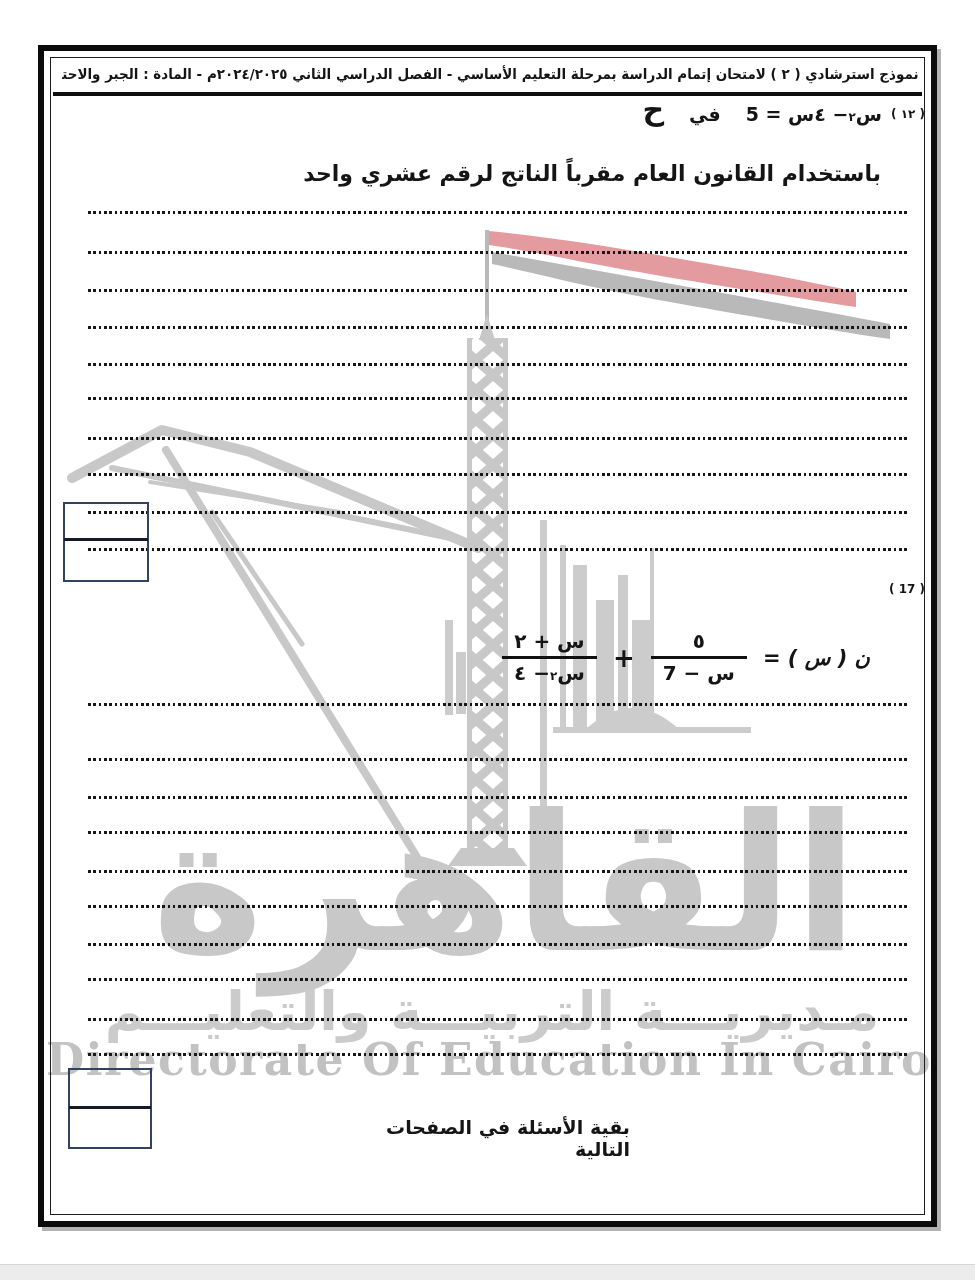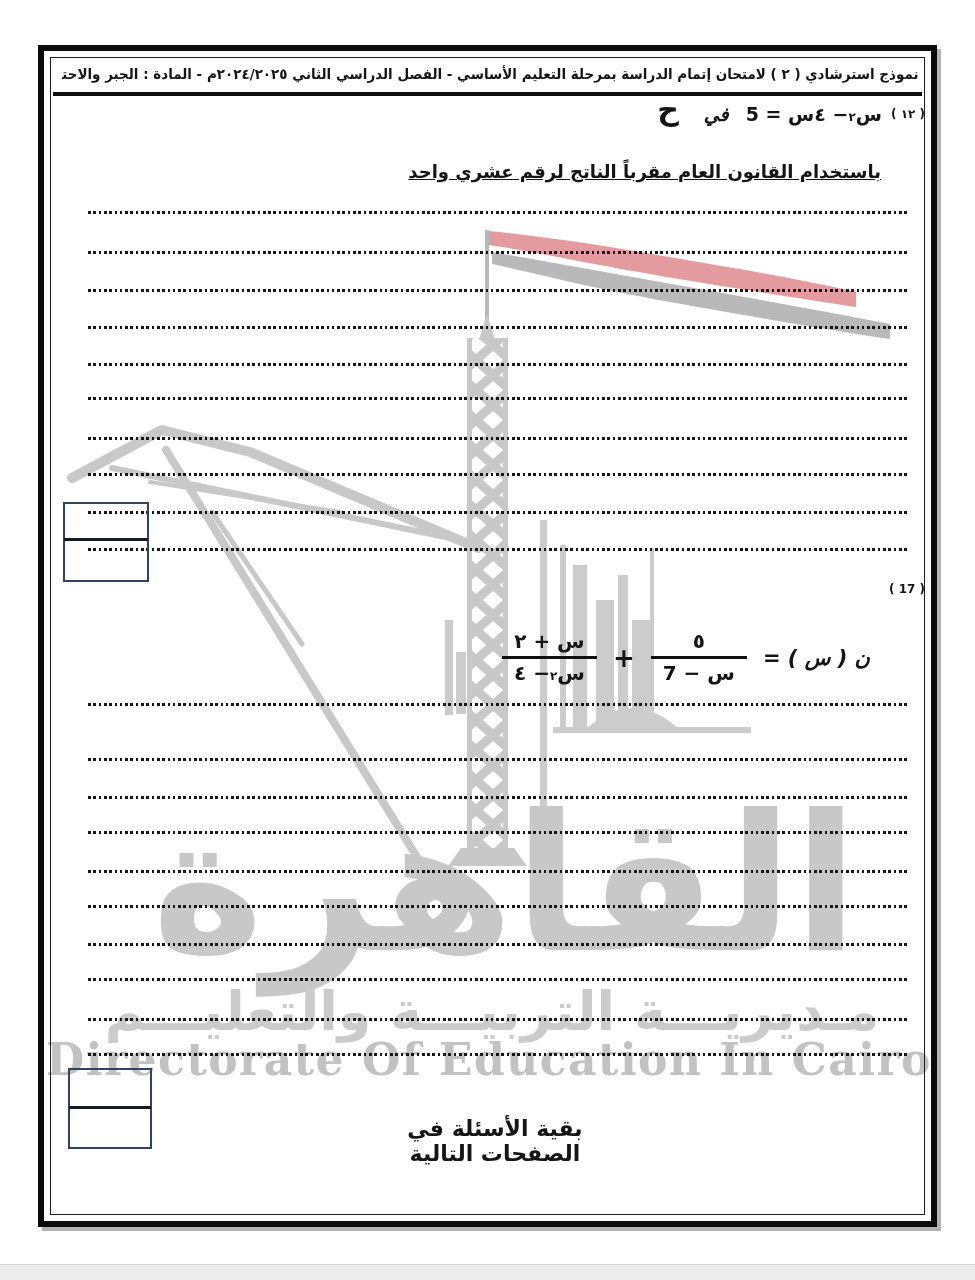--- a/index.html
+++ b/index.html
@@ -22,26 +22,26 @@
     direction:rtl;display:flex;align-items:center;justify-content:space-between;
     font-weight:bold;white-space:nowrap;overflow:hidden;
   }
   .header-title{font-size:14.5px;transform:scaleX(.93);transform-origin:right center;}
   .header-rule{position:absolute;top:92px;left:53px;width:869px;height:3.5px;background:#0d0d0d;}
   .qline{
     position:absolute;direction:rtl;display:flex;align-items:center;gap:9px;
     font-weight:bold;font-size:19px;white-space:nowrap;
   }
   .q12-l1{top:103px;right:50px;}
-  .q12-l2{top:161px;right:94px;font-size:18px;text-decoration:underline;}
+  .q12-l2{top:161px;right:94px;font-size:22px;}
   .q13-l1{top:582px;right:50px;}
   .qnum{font-size:12px;}
   .eq{display:inline-flex;align-items:baseline;direction:rtl;}
   .eq sup{font-size:12px;line-height:1;}
-  .in-word{margin-right:8px;font-style:italic;}
+  .in-word{margin-right:16px;}
   .set-symbol{font-size:30px;line-height:1;margin-right:16px;margin-top:-8px;}
   .dotline{
     position:absolute;left:88px;width:820px;height:2.8px;
     background:repeating-linear-gradient(90deg,#171717 0 2.6px,transparent 2.6px 5.3px);
   }
   .eq-row{
     position:absolute;top:615px;right:105px;height:85px;
     direction:rtl;display:flex;align-items:center;gap:16px;
     font-weight:bold;font-size:20px;
   }
@@ -51,22 +51,22 @@
   .frac sup{font-size:12px;line-height:1;}
   .plus-op{font-size:26px;}
   .lhs{font-size:21px;font-style:italic;}
   .score-box{position:absolute;border:2px solid #33435f;background:transparent;}
   .score-box .divider{position:absolute;left:-1px;right:-1px;height:2.5px;background:#141a26;}
   .box1{left:63px;top:502px;width:82px;height:76px;}
   .box1 .divider{top:34px;}
   .box2{left:68px;top:1068px;width:80px;height:77px;}
   .box2 .divider{top:36px;}
   .footer-note{
-    position:absolute;top:1116px;left:360px;width:270px;text-align:center;
-    direction:rtl;font-weight:bold;font-size:22px;
+    position:absolute;top:1116px;left:360px;width:270px;
+    direction:rtl;font-weight:bold;font-size:19px;
   }
   .bottom-strip{
     position:absolute;left:0;bottom:0;width:100%;height:15px;
     background:#ececec;border-top:1px solid #d6d6d6;z-index:3;
   }
 </style>
 </head>
 <body>
 
 <div class="canvas">

